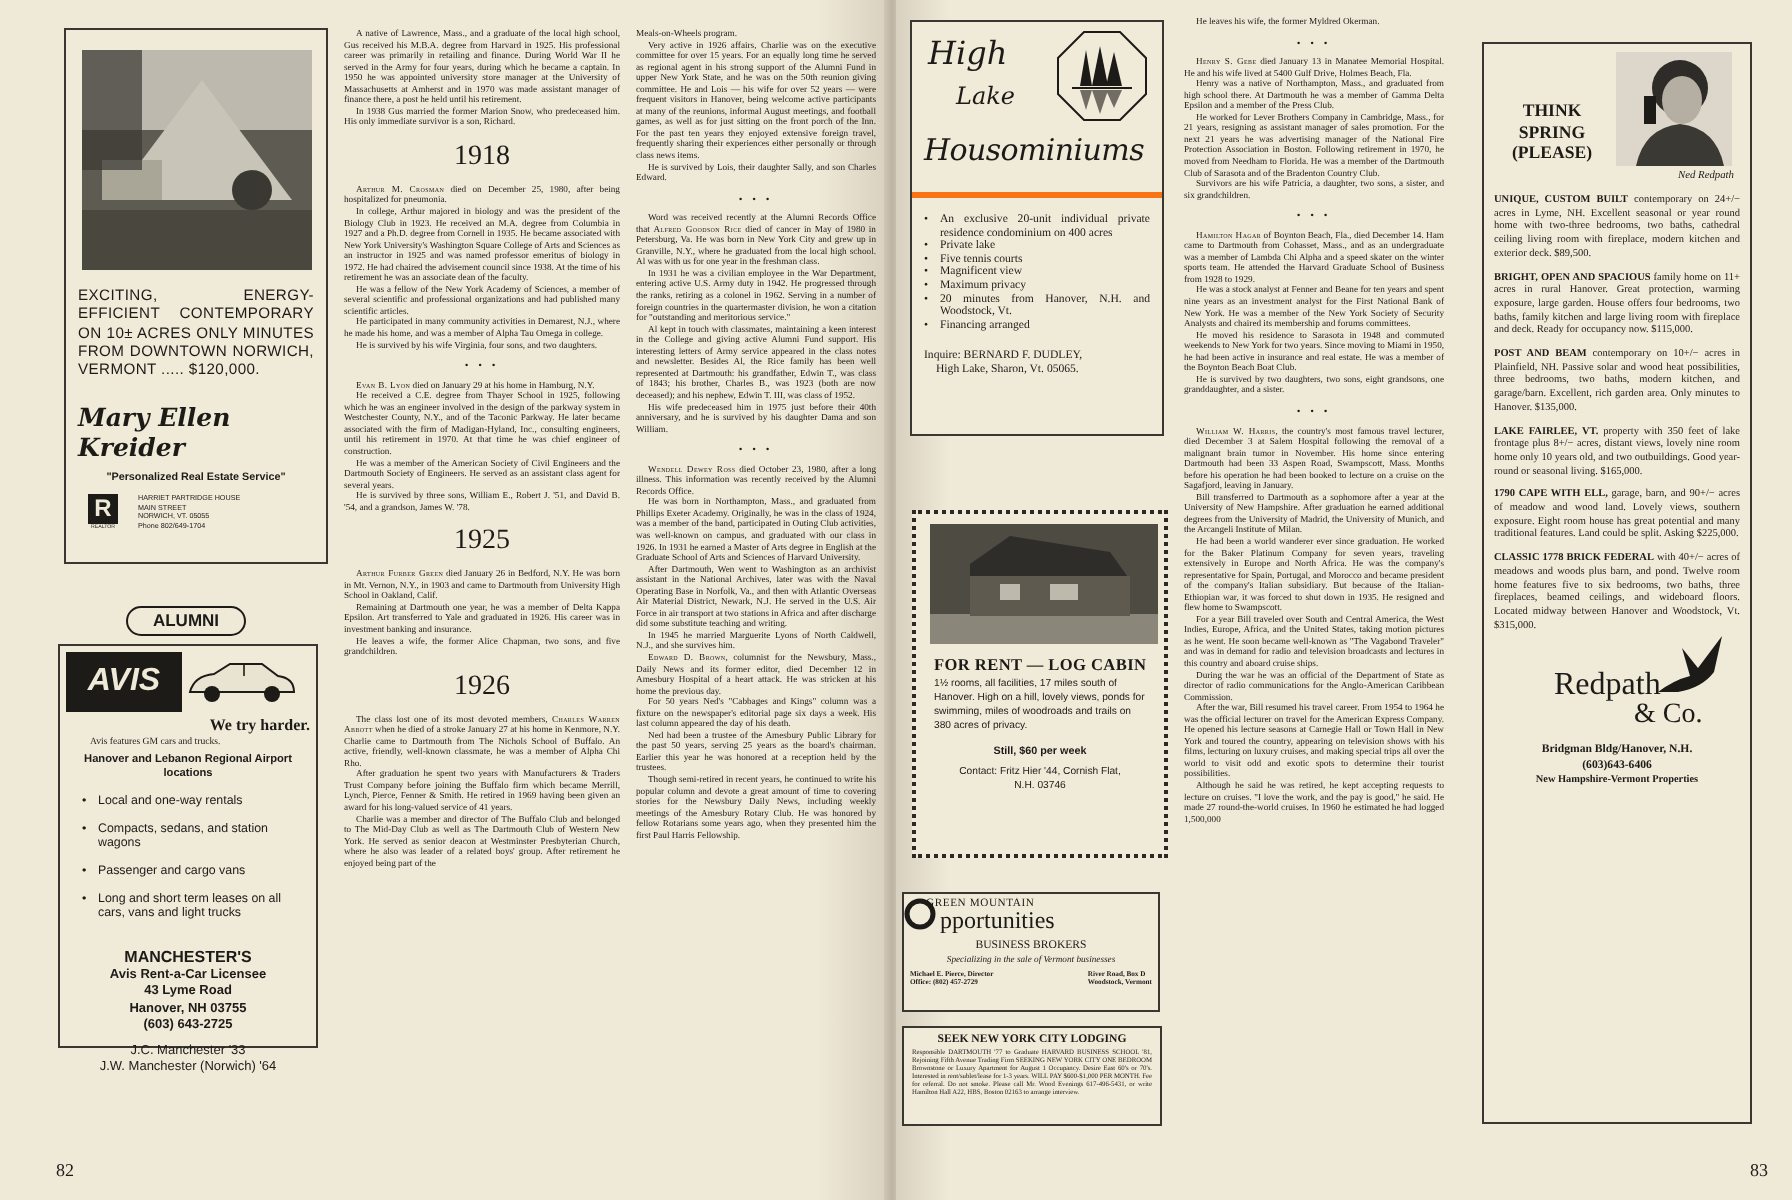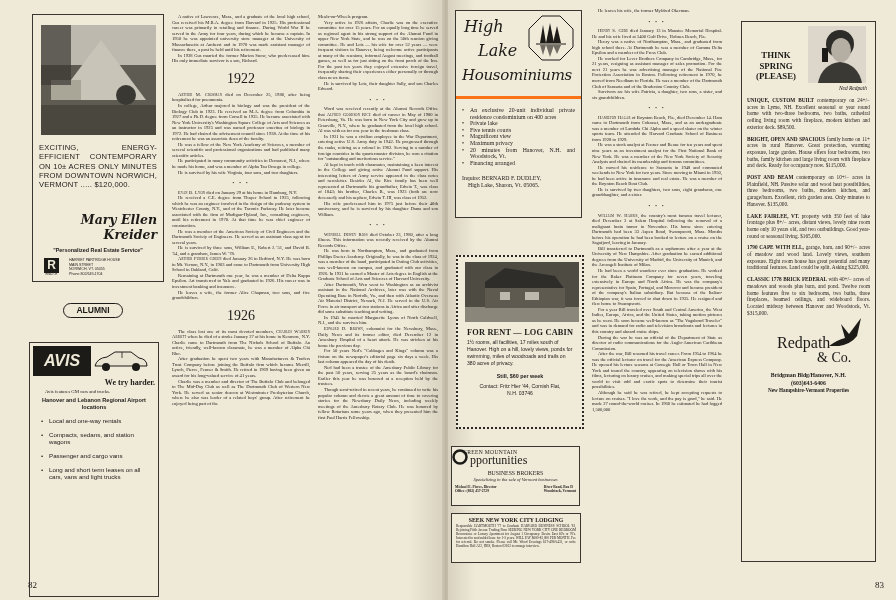--- a/index.html
+++ b/index.html
@@ -32,74 +32,84 @@
         <rect width="115" height="110" fill="#5e5b53"></rect>
         <rect y="0" width="115" height="40" fill="#bdb9ae"></rect>
         <polygon points="30,55 60,15 105,75 30,75" fill="#c8c4b8"></polygon>
         <rect x="10" y="55" width="30" height="20" fill="#a9a597"></rect>
         <circle cx="85" cy="70" r="10" fill="#3a3833"></circle>
         <rect y="80" width="115" height="30" fill="#4a473f"></rect>
         <rect x="0" y="0" width="30" height="60" fill="#3a3833" opacity=".7"></rect>
       </svg>
     </div>
     <div class="sans" style="font-size:7.6px;line-height:9.3px;margin-top:8px;text-align:justify;letter-spacing:.2px;">EXCITING, ENERGY-EFFICIENT CONTEMPORARY ON 10± ACRES ONLY MINUTES FROM DOWNTOWN NORWICH, VERMONT ..... $120,000.</div>
-    <div style="font-family:'DejaVu Serif',serif;font-style:italic;font-size:12.5px;margin-top:23px;text-align:right;font-weight:bold;">Mary Ellen Kreider</div>
+    <div style="font-family:'DejaVu Serif',serif;font-style:italic;font-size:12.5px;margin-top:12px;text-align:left;font-weight:bold;">Mary Ellen Kreider</div>
     <div class="sans" style="font-size:5.4px;font-weight:bold;text-align:center;margin-top:5px;">"Personalized Real Estate Service"</div>
     <div style="display:flex;align-items:flex-start;margin-top:5px;gap:10px;padding-left:5px;">
       <div style="text-align:center;">
         <div style="width:15px;height:15px;background:#1d1b18;color:#efe9d8;font-family:'Liberation Sans',sans-serif;font-weight:bold;font-size:12px;line-height:15px;text-align:center;">R</div>
         <div class="sans" style="font-size:2.6px;">REALTOR</div>
       </div>
       <div class="sans" style="font-size:3.6px;line-height:4.4px;">
         <div>HARRIET PARTRIDGE HOUSE</div>
         <div>MAIN STREET</div>
         <div>NORWICH, VT. 05055</div>
         <div>Phone 802/649-1704</div>
       </div>
     </div>
   </div>
 
   <div class="sans" style="position:absolute;left:63px;top:303px;width:58px;height:13px;border:1.5px solid #1d1b18;border-radius:8px;text-align:center;font-weight:bold;font-size:8.5px;line-height:13px;background:#efe9d8;z-index:2;">ALUMNI</div>
-  <div class="box" style="left:29px;top:322px;width:130px;height:255px;border-width:1px;padding:3px;margin-top:20px;">
+  <div class="box" style="left:29px;top:322px;width:130px;height:202px;border-width:1px;padding:3px;">
     <div style="display:flex;align-items:center;">
       <div class="sans" style="background:#1d1b18;color:#efe9d8;font-weight:bold;font-style:italic;font-size:16px;width:58px;height:30px;line-height:30px;text-align:center;">AVIS</div>
       <svg width="58" height="30" viewBox="0 0 58 30">
         <path d="M4 20 Q6 12 16 11 L24 6 L40 6 L48 12 Q56 13 56 20 Z" fill="#e9e3d2" stroke="#1d1b18" stroke-width="1"></path>
         <circle cx="15" cy="21" r="4" fill="#1d1b18"></circle>
           <circle cx="45" cy="21" r="4" fill="#1d1b18"></circle>
         <line x1="31" y1="6" x2="31" y2="12" stroke="#1d1b18" stroke-width=".8"></line>
       </svg>
     </div>
     <div style="text-align:right;font-weight:bold;font-size:8px;margin-top:2px;">We try harder.</div>
     <div style="font-size:4.8px;margin-top:2px;padding-left:12px;">Avis features GM cars and trucks.</div>
     <div class="sans" style="font-size:5.6px;font-weight:bold;text-align:center;margin:3px 6px 0;line-height:7px;">Hanover and Lebanon Regional Airport locations</div>
     <ul class="bul sans" style="font-size:6.2px;line-height:7px;margin:6px 2px 0 6px;">
       <li style="margin-bottom:7px;">Local and one-way rentals</li>
       <li style="margin-bottom:7px;">Compacts, sedans, and station wagons</li>
       <li style="margin-bottom:7px;">Passenger and cargo vans</li>
       <li>Long and short term leases on all cars, vans and light trucks</li>
     </ul>
+    <div class="sans" style="text-align:center;margin-top:14px;font-size:6.5px;line-height:8.4px;">
+      <div style="font-size:8px;font-weight:bold;line-height:10px;">MANCHESTER'S</div>
+      <div style="font-weight:bold;">Avis Rent-a-Car Licensee</div>
+      <div style="font-weight:bold;">43 Lyme Road</div>
+      <div style="font-weight:bold;">Hanover, NH 03755</div>
+      <div style="font-weight:bold;">(603) 643-2725</div>
+      <div style="margin-top:4px;">J.C. Manchester '33</div>
+      <div>J.W. Manchester (Norwich) '64</div>
+    </div>
   </div>
 
   <div class="pagenum" style="left:28px;">82</div>
 
   <div class="col" id="col1" style="left:172px;top:14px;width:138px;">
       <p><span>A native of Lawrence, Mass., and a graduate of the local high school, Gus received his M.B.A. degree from Harvard in 1925. His professional career was primarily in retailing and finance. During World War II he served in the Army for four years, during which he became a captain. In 1950 he was appointed university store manager at the University of Massachusetts at Amherst and in 1970 was made assistant manager of finance there, a post he held until his retirement.</span></p>
       <p><span>In 1938 Gus married the former Marion Snow, who predeceased him. His only immediate survivor is a son, Richard.</span></p>
-      <p class="yr"><span>1922</span></p>
+      <p class="yr"><span>1918</span></p>
       <p><span class="sc">Arthur M. Crosman</span><span> died on December 25, 1980, after being hospitalized for pneumonia.</span></p>
       <p><span>In college, Arthur majored in biology and was the president of the Biology Club in 1923. He received an M.A. degree from Columbia in 1927 and a Ph.D. degree from Cornell in 1935. He became associated with New York University's Washington Square College of Arts and Sciences as an instructor in 1925 and was named professor emeritus of biology in 1972. He had chaired the advisement council since 1938. At the time of his retirement he was an associate dean of the faculty.</span></p>
       <p><span>He was a fellow of the New York Academy of Sciences, a member of several scientific and professional organizations and had published many scientific articles.</span></p>
       <p><span>He participated in many community activities in Demarest, N.J., where he made his home, and was a member of Alpha Tau Omega in college.</span></p>
       <p><span>He is survived by his wife Virginia, four sons, and two daughters.</span></p>
       <p class="dots"><span>• • •</span></p>
       <p><span class="sc">Evan B. Lyon</span><span> died on January 29 at his home in Hamburg, N.Y.</span></p>
       <p><span>He received a C.E. degree from Thayer School in 1925, following which he was an engineer involved in the design of the parkway system in Westchester County, N.Y., and of the Taconic Parkway. He later became associated with the firm of Madigan-Hyland, Inc., consulting engineers, until his retirement in 1970. At that time he was chief engineer of construction.</span></p>
       <p><span>He was a member of the American Society of Civil Engineers and the Dartmouth Society of Engineers. He served as an assistant class agent for several years.</span></p>
       <p><span>He is survived by three sons, William E., Robert J. '51, and David B. '54, and a grandson, James W. '78.</span></p>
+      <p class="yr"><span>1925</span></p>
       <p><span class="sc">Arthur Furber Green</span><span> died January 26 in Bedford, N.Y. He was born in Mt. Vernon, N.Y., in 1903 and came to Dartmouth from University High School in Oakland, Calif.</span></p>
       <p><span>Remaining at Dartmouth one year, he was a member of Delta Kappa Epsilon. Art transferred to Yale and graduated in 1926. His career was in investment banking and insurance.</span></p>
       <p><span>He leaves a wife, the former Alice Chapman, two sons, and five grandchildren.</span></p>
       <p class="yr"><span>1926</span></p>
       <p><span>The class lost one of its most devoted members, </span><span class="sc">Charles Warren Abbott</span><span> when he died of a stroke January 27 at his home in Kenmore, N.Y. Charlie came to Dartmouth from The Nichols School of Buffalo. An active, friendly, well-known classmate, he was a member of Alpha Chi Rho.</span></p>
       <p><span>After graduation he spent two years with Manufacturers &amp; Traders Trust Company before joining the Buffalo firm which became Merrill, Lynch, Pierce, Fenner &amp; Smith. He retired in 1969 having been given an award for his long-valued service of 41 years.</span></p>
       <p><span>Charlie was a member and director of The Buffalo Club and belonged to The Mid-Day Club as well as The Dartmouth Club of Western New York. He served as senior deacon at Westminster Presbyterian Church, where he also was leader of a related boys' group. After retirement he enjoyed being part of the</span></p>
     </div>
 
   <div class="col" id="col2" style="left:318px;top:14px;width:120px;">
@@ -124,21 +134,21 @@
 </div>
 
 <div class="gutter"></div>
 
 <div class="page right">
 
   <div class="box" style="left:7px;top:10px;width:127px;height:208px;border-width:1px;">
     <div style="position:relative;height:85px;border-bottom:3px solid #f97316;">
       <div style="font-family:'DejaVu Serif',serif;font-style:italic;">
         <div style="position:absolute;left:8px;top:6px;font-size:16px;">High</div>
-        <div style="position:absolute;left:22px;top:30px;font-size:16px;">Lake</div>
+        <div style="position:absolute;left:22px;top:30px;font-size:12px;">Lake</div>
         <div style="position:absolute;left:6px;top:55px;font-size:15px;letter-spacing:-.3px;">Housominiums</div>
       </div>
       <svg width="46" height="46" viewBox="0 0 46 46" style="position:absolute;left:72px;top:4px;">
         <polygon points="14,1 32,1 45,14 45,32 32,45 14,45 1,32 1,14" fill="none" stroke="#1d1b18" stroke-width="1"></polygon>
         <g fill="#1d1b18">
             <path d="M12 28 L15 10 L18 28Z"></path>
             <path d="M18 28 L22 8 L26 28Z"></path>
             <path d="M25 28 L29 11 L33 28Z"></path>
           </g>
         <line x1="8" y1="29" x2="38" y2="29" stroke="#1d1b18" stroke-width="1"></line>

